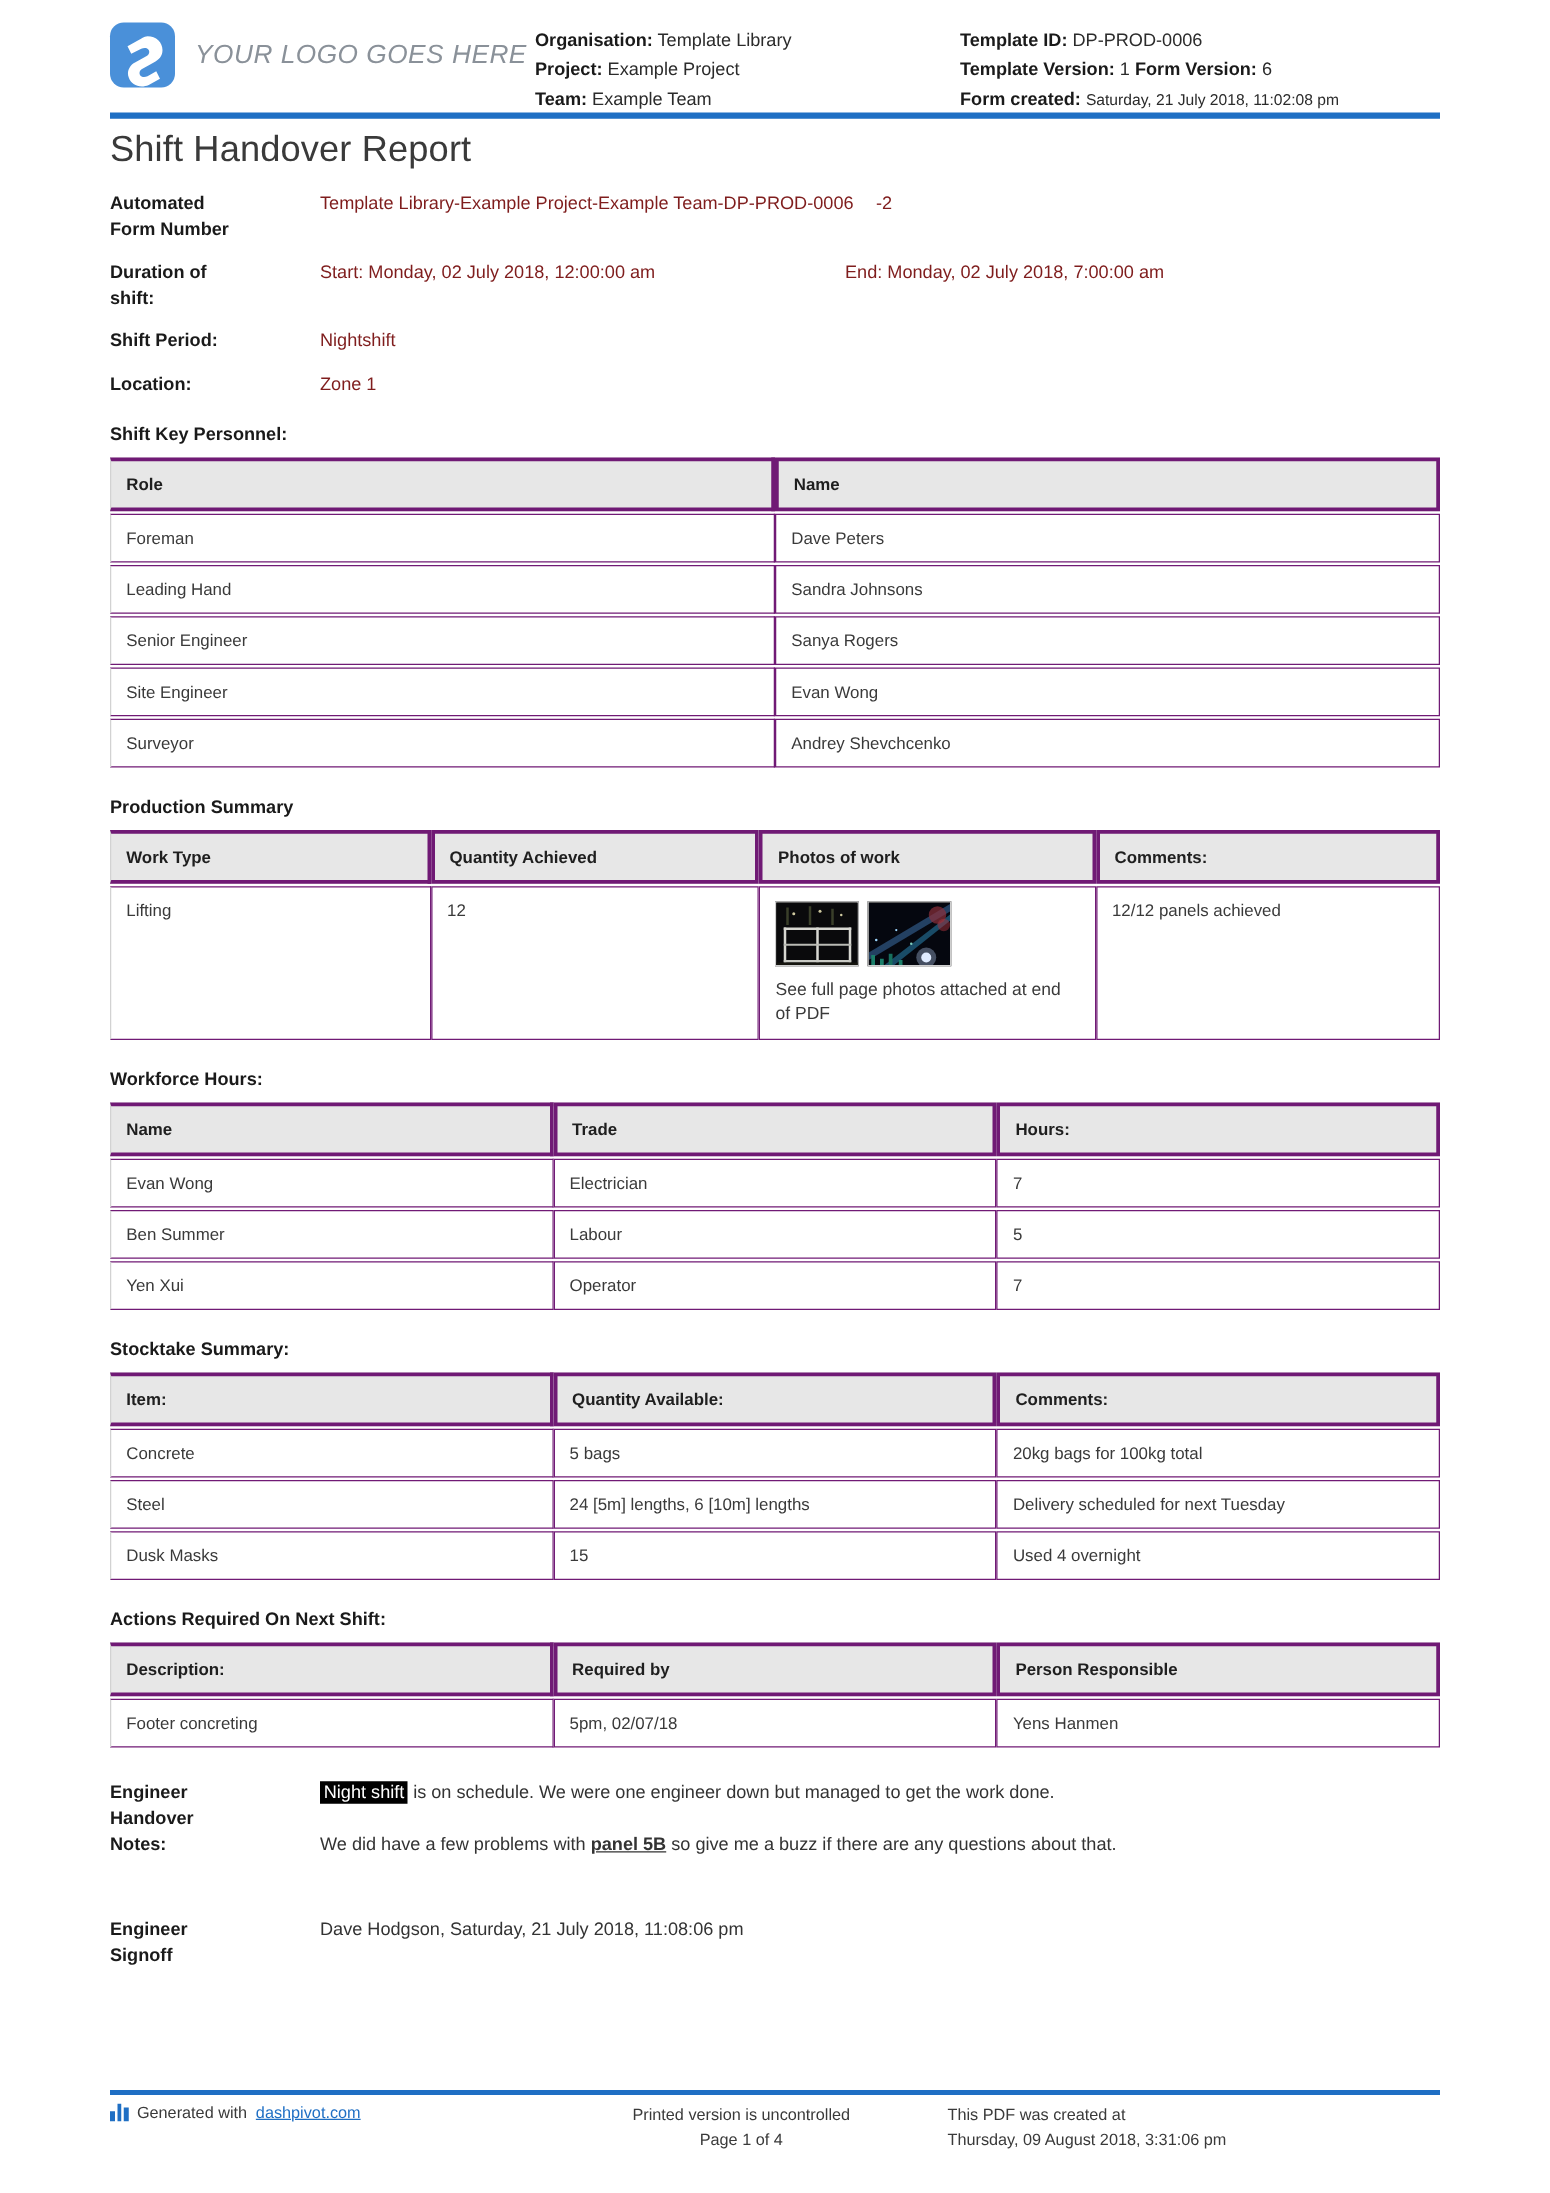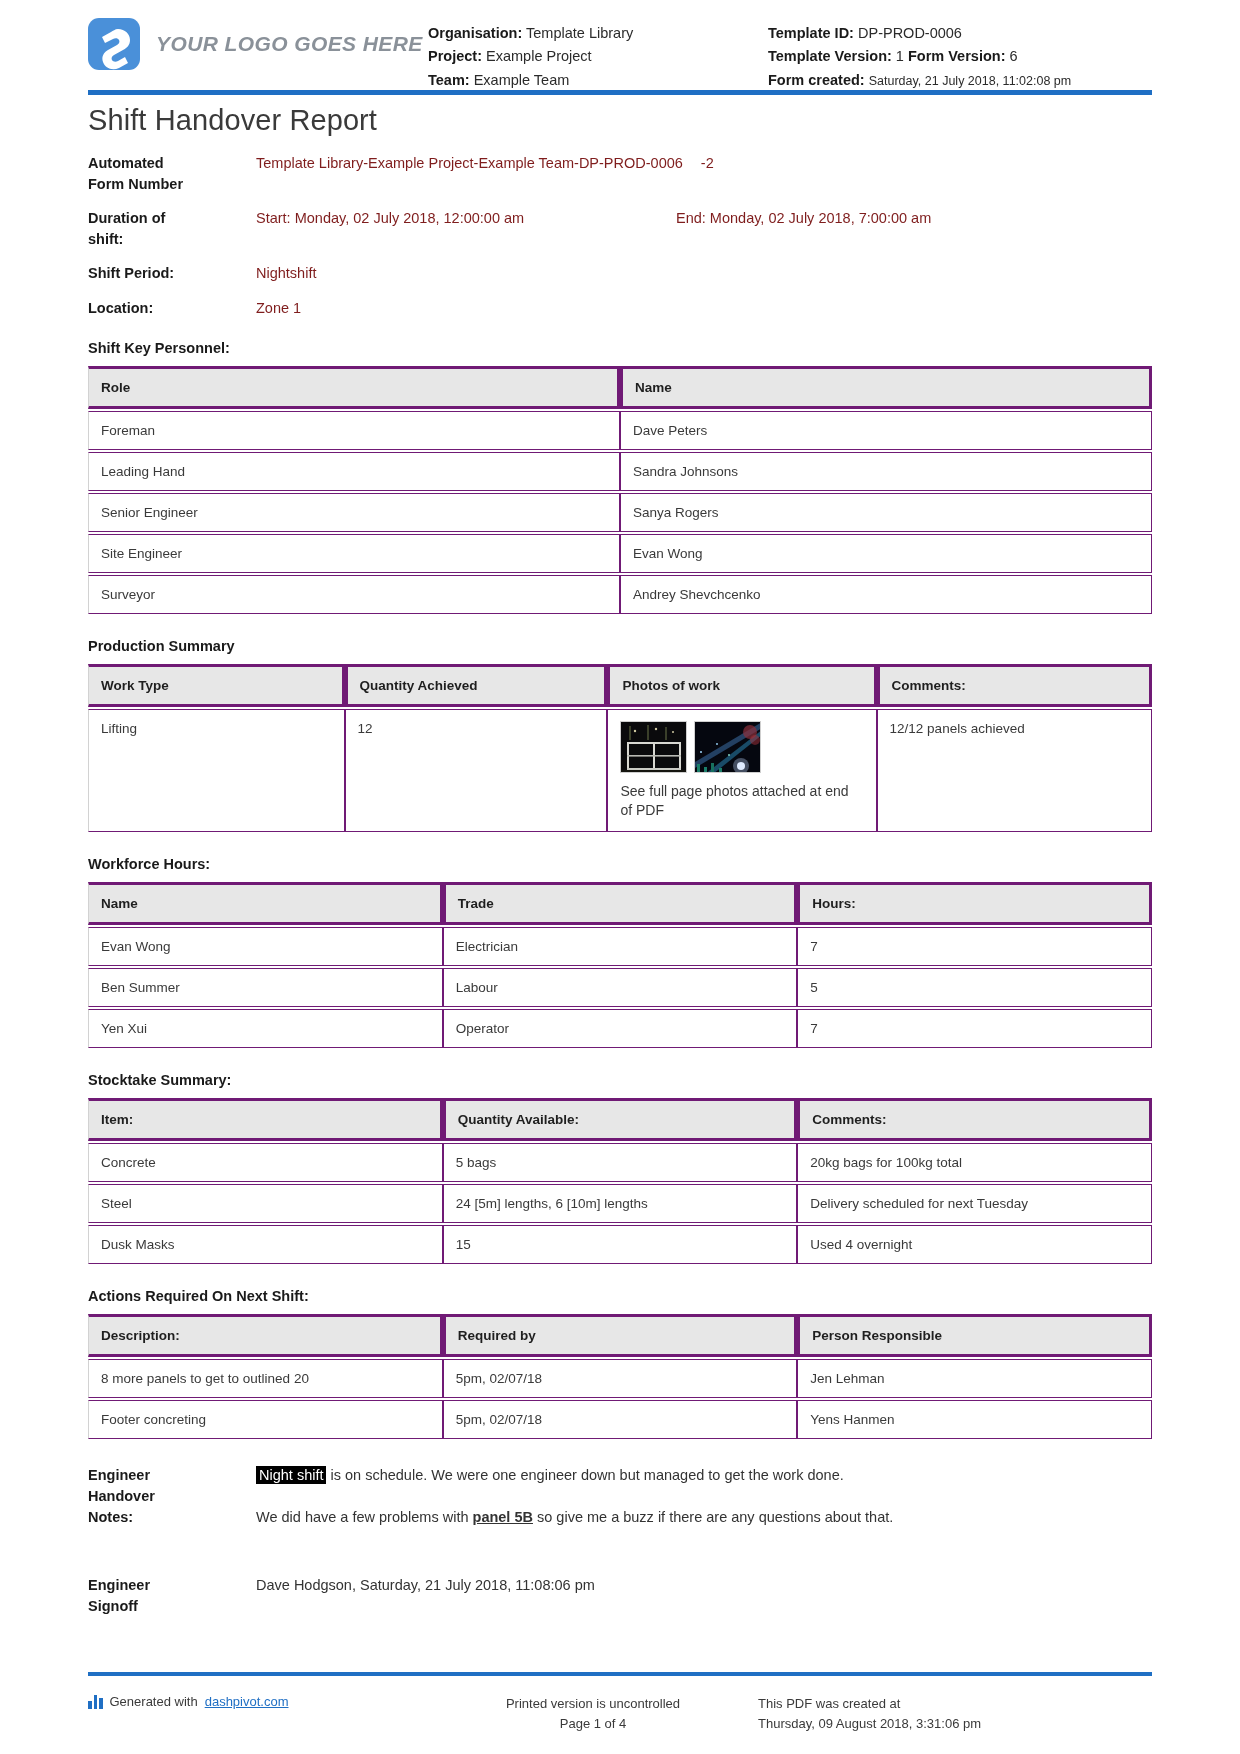--- a/index.html
+++ b/index.html
@@ -17,21 +17,21 @@
 
   
   .doc-header { display: flex; align-items: flex-start; padding-top: 18px; height: 82px; }
   .logo-block { display: flex; align-items: center; width: 340px; flex: 0 0 340px; }
   .logo-mark {
     width: 52px; height: 52px; border-radius: 11px; background: #4a90d9;
     position: relative; flex: 0 0 52px;
   }
   .logo-mark svg { position: absolute; left: 0; top: 0; }
   .logo-text {
-    margin-left: 16px; font-style: italic; font-weight: bold; font-size: 21px;
+    margin-left: 16px; font-style: italic; font-weight: normal; font-size: 21px;
     color: #8a9199; letter-spacing: 0.4px; white-space: nowrap;
   }
   .meta-col { font-size: 14.5px; line-height: 1.62; padding-top: 4px; }
   .meta-col.left { flex: 0 0 340px; }
   .meta-col.right { flex: 1 1 auto; }
   .meta-col b { font-weight: bold; color: #1a1a1a; }
   .meta-sm { font-size: 12.5px; }
   .rule { height: 5px; background: #1f6fc4; margin: 4px 88px 0 88px; position: absolute; left: 0; right: 0; top: 86px; }
 
   
@@ -89,21 +89,21 @@
   .notes-body { flex: 1 1 auto; line-height: 1.5; color: #333; }
   .notes-body p { margin: 0 0 20px 0; }
   .hl { background: #000000; color: #ffffff; padding: 1px 3px; }
   .ul-bold { font-weight: bold; text-decoration: underline; }
 
   .signoff-row { display: flex; margin-top: 26px; font-size: 14.5px; }
 
   
   .footer-rule { position: absolute; left: 88px; right: 88px; bottom: 78px; height: 4px; background: #1f6fc4; }
   .doc-footer {
-    position: absolute; left: 88px; right: 88px; bottom: 20px;
+    position: absolute; left: 88px; right: 88px; bottom: 32px;
     display: flex; align-items: flex-start; font-size: 13px; color: #3a3a3a;
   }
   .foot-left { flex: 0 0 340px; display: flex; align-items: center; gap: 7px; }
   .bars { display: inline-flex; align-items: flex-end; gap: 2px; height: 15px; }
   .bars i { width: 3.5px; background: #1f6fc4; display: block; }
   .bars i:nth-child(1) { height: 8px; }
   .bars i:nth-child(2) { height: 14px; }
   .bars i:nth-child(3) { height: 11px; }
   .foot-link { color: #1f6fc4; text-decoration: underline; }
   .foot-mid { flex: 0 0 330px; text-align: center; line-height: 1.55; }
@@ -343,25 +343,20 @@
   <table class="grid">
     <thead>
       <tr>
         <th class="col-33">Description:</th>
         <th class="col-33">Required by</th>
         <th class="col-33">Person Responsible</th>
       </tr>
     </thead>
     <tbody>
       <tr>
-        <td>8 more panels to get to outlined 20</td>
-        <td>5pm, 02/07/18</td>
-        <td>Jen Lehman</td>
-      </tr>
-      <tr>
         <td>Footer concreting</td>
         <td>5pm, 02/07/18</td>
         <td>Yens Hanmen</td>
       </tr>
     </tbody>
   </table>
 
   <div class="notes-row">
     <div class="notes-label">
       <span>Engineer</span><br>

